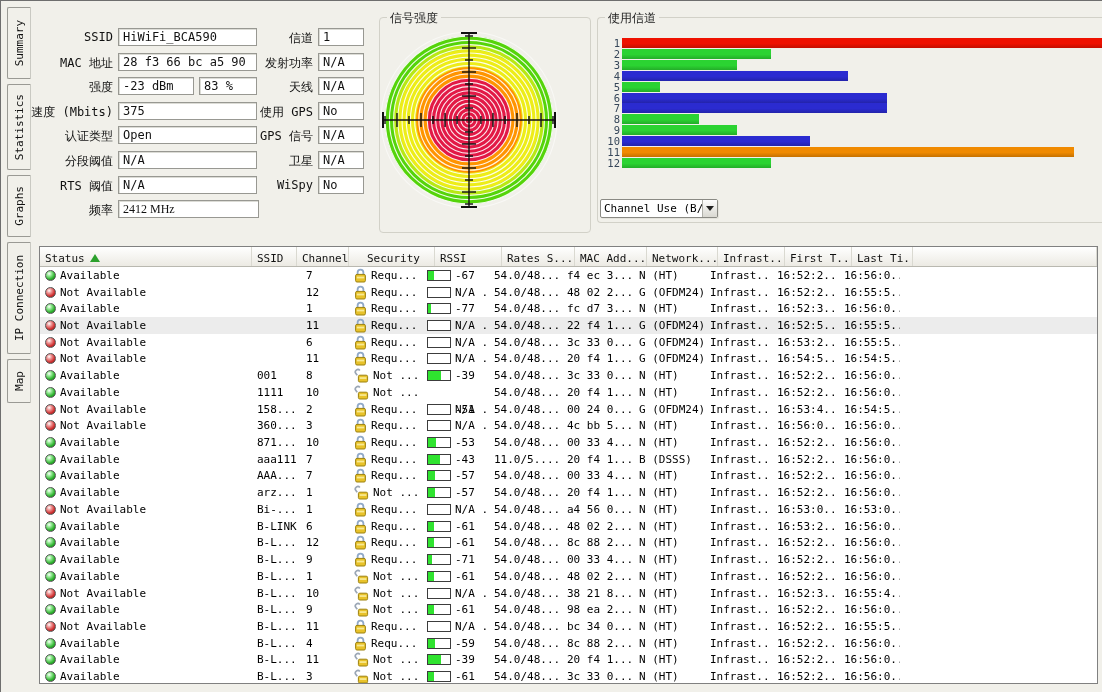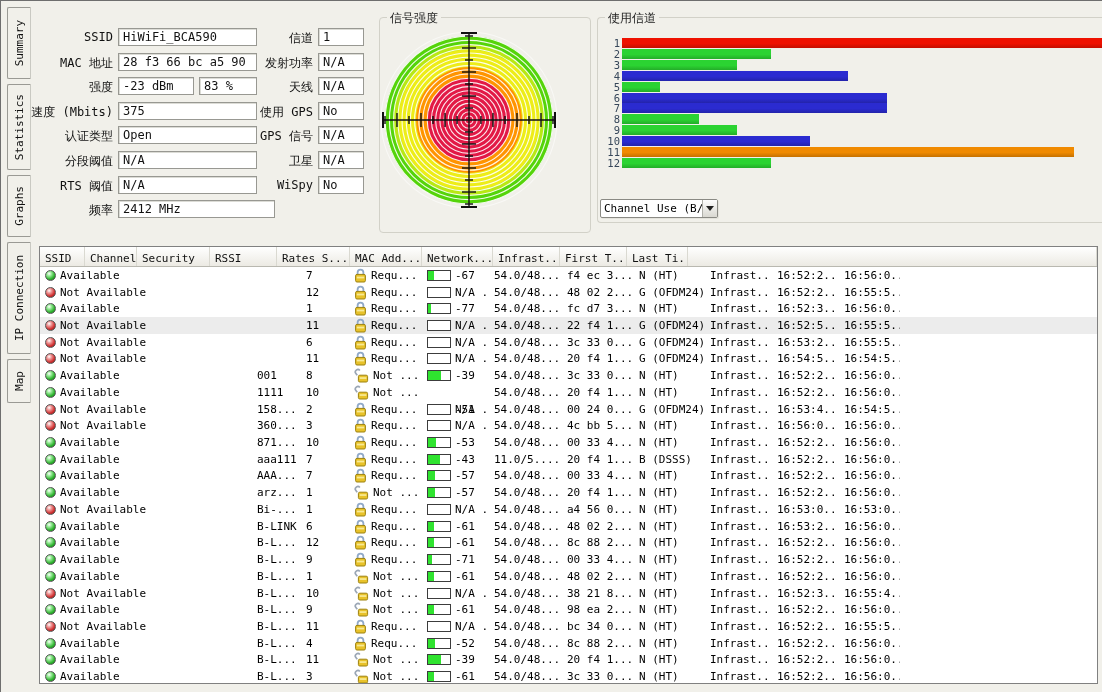--- a/index.html
+++ b/index.html
@@ -125,21 +125,21 @@
     <div class="form-box" style="left: 198px; top: 76.2px; width: 58px;">83 %</div>
     <div class="form-label" style="left: 2px; top: 102.8px; width: 110px;">速度 (Mbits)</div>
     <div class="form-box" style="left: 117px; top: 100.8px; width: 139px;">375</div>
     <div class="form-label" style="left: 2px; top: 127.4px; width: 110px;">认证类型</div>
     <div class="form-box" style="left: 117px; top: 125.4px; width: 139px;">Open</div>
     <div class="form-label" style="left: 2px; top: 152px; width: 110px;">分段阈值</div>
     <div class="form-box" style="left: 117px; top: 150px; width: 139px;">N/A</div>
     <div class="form-label" style="left: 2px; top: 176.6px; width: 110px;">RTS 阈值</div>
     <div class="form-box" style="left: 117px; top: 174.6px; width: 139px;">N/A</div>
     <div class="form-label" style="left: 2px; top: 201.2px; width: 110px;">频率</div>
-    <div class="form-box" style="left: 117px; top: 199.2px; width: 157px;">2412 MHz</div>
+    <div class="form-box" style="left: 117px; top: 199.2px; width: 141px; font-family: Liberation Serif, serif;">2412 MHz</div>
     <div class="form-label" style="left: 202px; top: 29px; width: 110px;">信道</div>
     <div class="form-box" style="left: 317px; top: 27px; width: 46px;">1</div>
     <div class="form-label" style="left: 202px; top: 53.6px; width: 110px;">发射功率</div>
     <div class="form-box" style="left: 317px; top: 51.6px; width: 46px;">N/A</div>
     <div class="form-label" style="left: 202px; top: 78.2px; width: 110px;">天线</div>
     <div class="form-box" style="left: 317px; top: 76.2px; width: 46px;">N/A</div>
     <div class="form-label" style="left: 202px; top: 102.8px; width: 110px;">使用 GPS</div>
     <div class="form-box" style="left: 317px; top: 100.8px; width: 46px;">No</div>
     <div class="form-label" style="left: 202px; top: 127.4px; width: 110px;">GPS 信号</div>
     <div class="form-box" style="left: 317px; top: 125.4px; width: 46px;">N/A</div>
@@ -294,27 +294,31 @@
     <span class="txt">Channel Use (B/G</span>
     <span class="arrow-btn">
         <i></i>
       </span>
   </div>
 </div>
 <div class="group-title" style="left:604px; top:9px;">使用信道</div>
 
 <div class="table">
   <div class="thead" id="thead">
+      <div class="th" style="flex: 0 0 212px;">
+        <span>Status</span>
+        <i class="sort-up"></i>
+      </div>
       <div class="th" style="flex: 0 0 45px;">
         <span>SSID</span>
       </div>
       <div class="th" style="flex: 0 0 52px;">
         <span>Channel</span>
       </div>
-      <div class="th" style="flex: 0 0 73px;">
+      <div class="th" style="flex: 0 0 73px; margin-left: 13px;">
         <span>Security</span>
       </div>
       <div class="th" style="flex: 0 0 67px;">
         <span>RSSI</span>
       </div>
       <div class="th" style="flex: 0 0 73px;">
         <span>Rates S...</span>
       </div>
       <div class="th" style="flex: 0 0 72px;">
         <span>MAC Add...</span>
@@ -1342,21 +1346,21 @@
             <path d="M3.6 7 V4.6 a2.9 2.9 0 0 1 5.8 0 V7" stroke="#8fa8c8" stroke-width="1.8" fill="none"></path>
             <rect x="1.6" y="6.4" width="9.8" height="7.6" rx="1.4" fill="#e8c22a" stroke="#9d820f"></rect>
             <rect x="2.8" y="8.6" width="7.4" height="1.8" fill="#f8ea96"></rect>
           </svg>
           <span>Requ...</span>
         </div>
         <div class="td" style="flex: 0 0 67px;">
           <span class="rssi-box">
             <span class="rssi-fill" style="width:30%"></span>
           </span>
-          <span>-52</span>
+          <span>-59</span>
         </div>
         <div class="td" style="flex: 0 0 73px;">
           <span>54.0/48...</span>
         </div>
         <div class="td" style="flex: 0 0 72px;">
           <span>8c 88 2...</span>
         </div>
         <div class="td" style="flex: 0 0 71px;">
           <span>N (HT)</span>
         </div>

